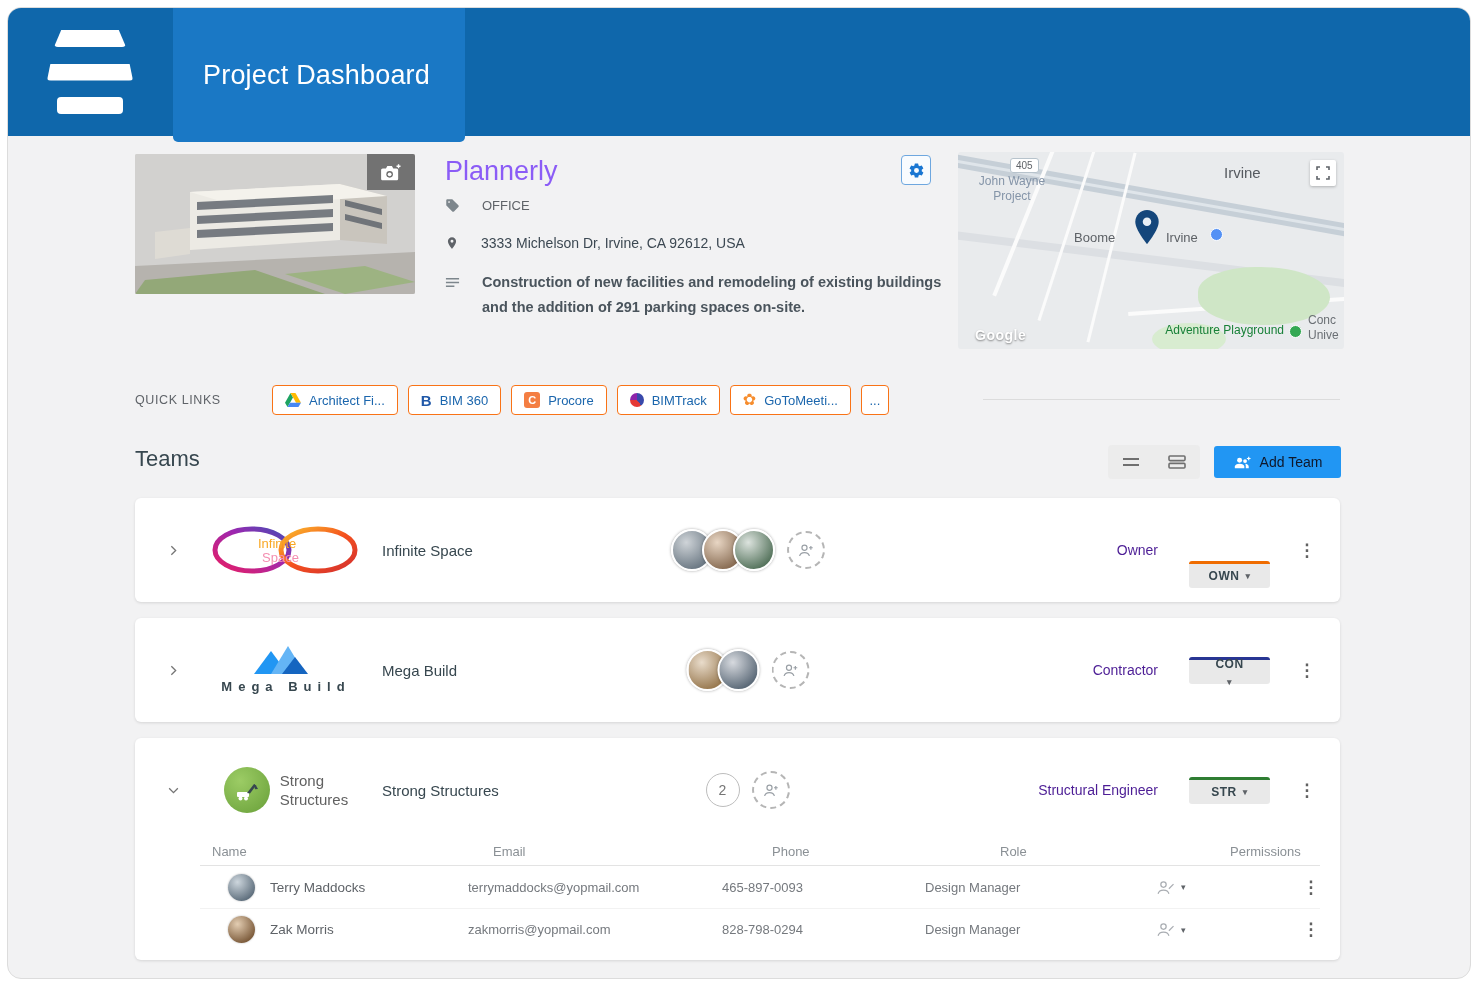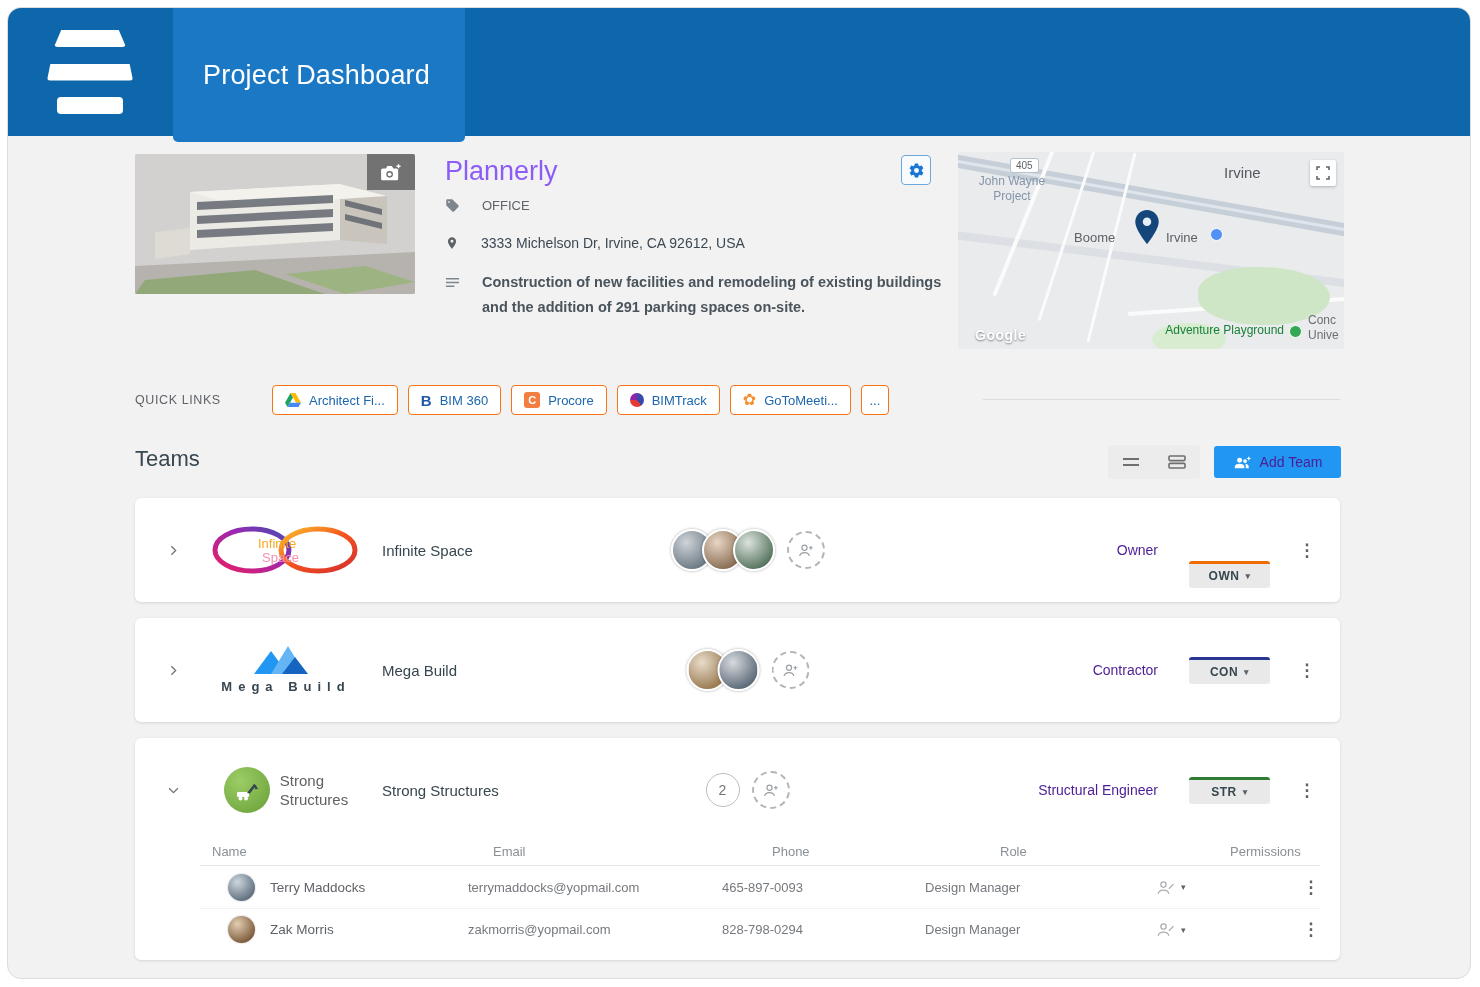--- a/index.html
+++ b/index.html
@@ -75,21 +75,21 @@
   .qicon-bt { width:14px; height:14px; border-radius:50%;
               background:conic-gradient(#3949ab 0 40%, #e53935 40% 75%, #8e24aa 75% 100%); }
   .qicon-gtm { color:#f68d2e; font-size:16px; line-height:16px; }
   .ql-divider { position:absolute; left:975px; top:391px; width:357px; height:1px; background:#dcdcdc; }
 
   
   .teams-title { position:absolute; left:127px; top:438px; font-size:22px; color:#37474f; font-weight:400; }
   .view-toggle { position:absolute; left:1100px; top:437px; width:92px; height:34px; background:#ececec; border-radius:4px; display:flex; }
   .vt-btn { flex:1; display:flex; align-items:center; justify-content:center; cursor:pointer; background:none; border:none; }
   .add-team { position:absolute; left:1206px; top:438px; width:127px; height:32px; background:#2196f3; border:none;
-              border-radius:3px; color:#4c1d95; font-size:14px; display:flex; align-items:center; justify-content:center;
+              border-radius:3px; color:#0f172a; font-size:14px; display:flex; align-items:center; justify-content:center;
               gap:8px; cursor:pointer; font-family:"Liberation Sans", sans-serif; }
 
   
   .card { position:absolute; left:127px; width:1205px; background:#fff; border-radius:6px; box-shadow:0 1px 3px rgba(0,0,0,.12); }
   .card1 { top:490px; height:104px; }
   .card2 { top:610px; height:104px; }
   .card3 { top:730px; height:222px; }
   .row-head { position:relative; height:104px; }
   .chev { position:absolute; left:26px; top:40px; width:24px; height:24px; background:none; border:none;
           display:flex; align-items:center; justify-content:center; cursor:pointer; }
@@ -108,21 +108,21 @@
             display:flex; align-items:center; justify-content:center; cursor:pointer; }
   .count-circle { width:34px; height:34px; border-radius:50%; border:1px solid #bdbdbd; background:#fff; color:#757575;
                   font-size:14px; display:flex; align-items:center; justify-content:center; }
   .role { position:absolute; right:182px; width:240px; top:0; height:104px; display:flex; align-items:center;
           justify-content:flex-end; font-size:14px; color:#4c1d95; }
   .tag-btn { position:absolute; right:70px; top:39px; width:81px; height:27px; background:#e9e9e9; border:none;
              border-top:3px solid #999; border-radius:3px; font-size:12px; font-weight:bold; color:#37474f;
              letter-spacing:.5px; display:flex; align-items:center; justify-content:center; gap:6px; cursor:pointer;
              font-family:"Liberation Sans", sans-serif; }
   .tag-own { border-top-color:#ef6c00;margin-top:24px; }
-  .tag-con { border-top-color:#283593; }
+  .tag-con { border-top-color:#283593;flex-direction:column; }
   .tag-str { border-top-color:#2e7d32; }
   .caret { font-size:9px; color:#5f6368; }
   .kebab { position:absolute; right:22px; top:38px; width:22px; height:28px; background:none; border:none;
            font-size:17px; font-weight:bold; color:#616161; cursor:pointer; display:flex; align-items:center; justify-content:center; }
 
   
   .tbl { position:absolute; left:65px; right:20px; top:100px; }
   .tbl-head, .tbl-row { display:grid; grid-template-columns:256px 254px 203px 205px 170px 1fr; align-items:center; padding-left:12px; }
   .tbl-head { height:28px; font-size:13px; color:#8a9095; border-bottom:1px solid #e3e3e3;gap:25px; }
   .tbl-row { height:42px; font-size:13px; color:#75797e; }

